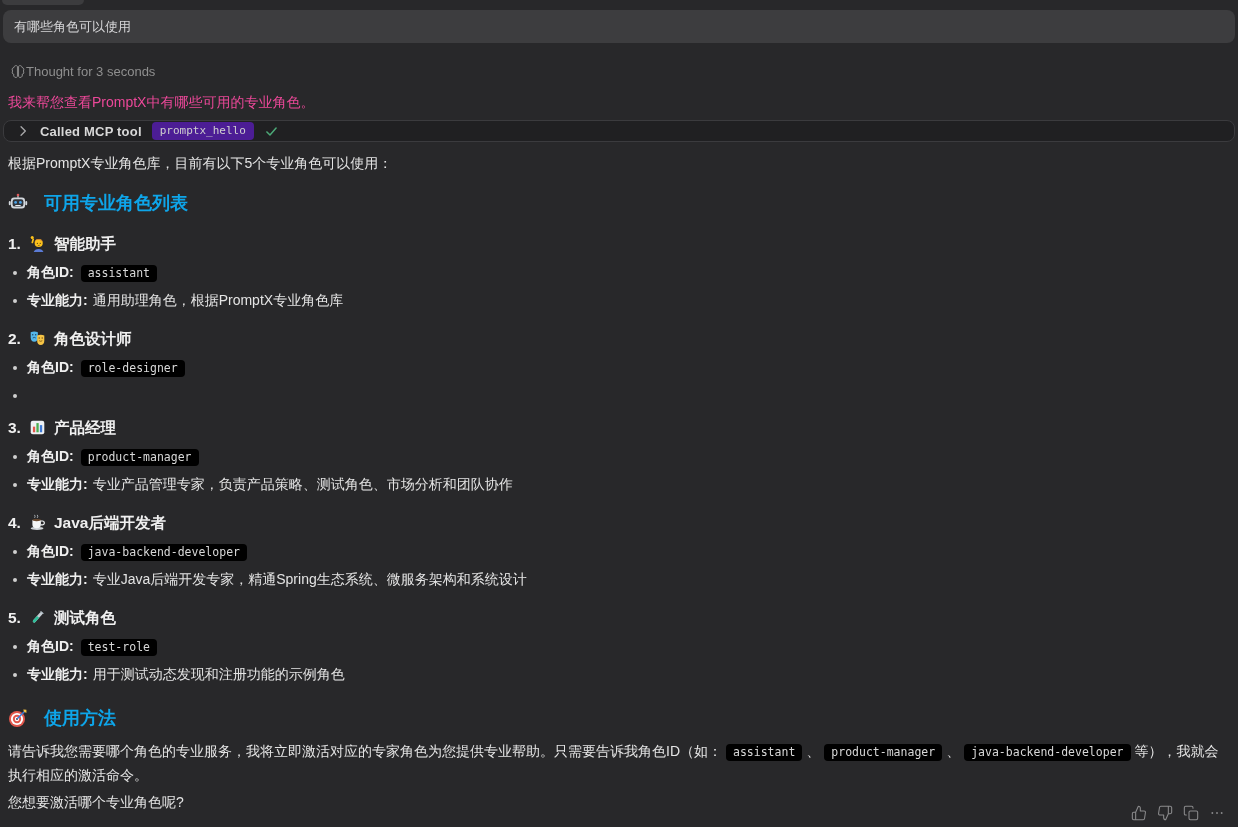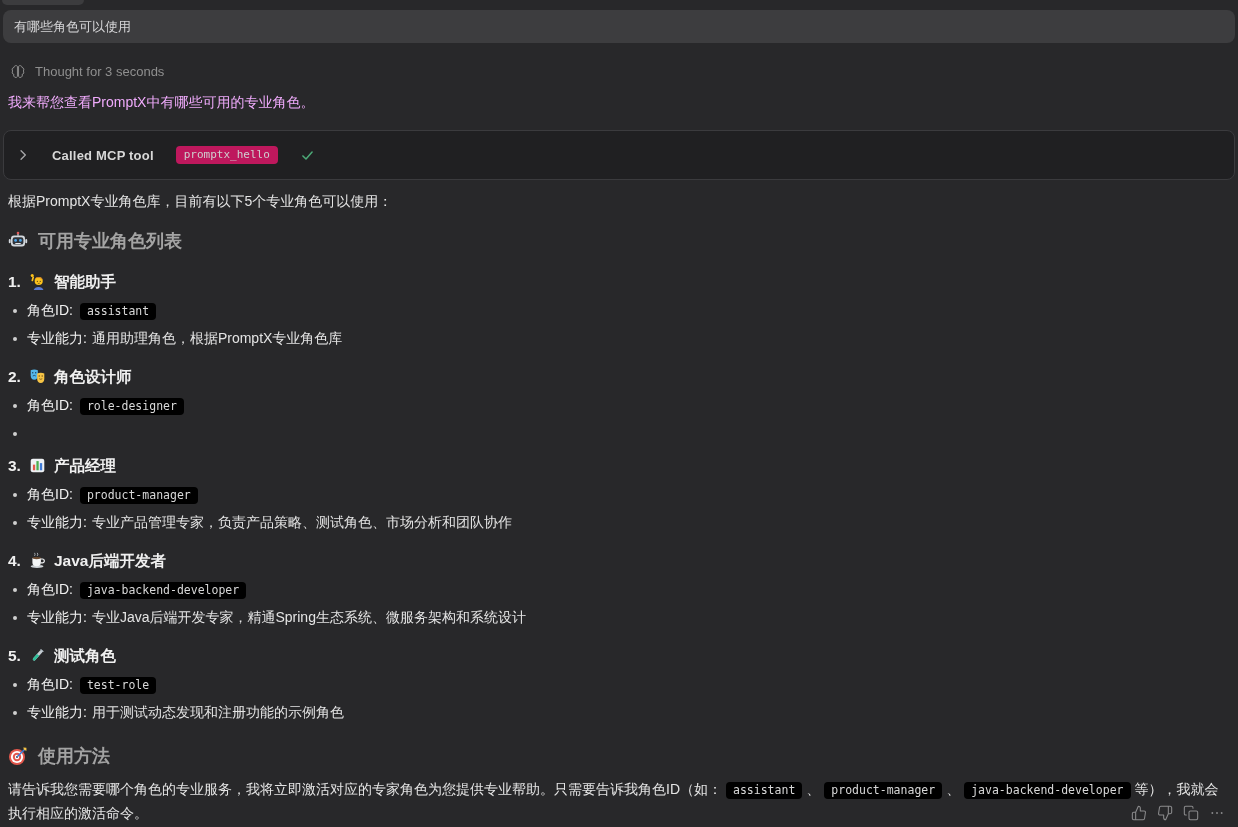--- a/index.html
+++ b/index.html
@@ -13,52 +13,52 @@
     position:relative;
   }
   .remnant { width:82px; height:5px; background:#3c3c3e; border-radius:0 0 6px 6px; margin-left:2px; }
 
   .user-bubble {
     margin:5px 3px 0; background:#3d3d3f; border-radius:8px; height:33px;
     display:flex; align-items:center; padding:16px 11px;
     font-size:13px; color:#d6d6d8;
   }
 
-  .thought-row { margin:20px 0 0 10px; display:flex; align-items:center; gap:9px; color:#8f8f8f; font-size:13px; width:fit-content; cursor:default; }
+  .thought-row { margin:20px 0 0 10px; display:flex; align-items:center; color:#8f8f8f; font-size:13px; width:fit-content; cursor:default; }
   .thought-row svg { flex:none; }
 
-  .para { margin:15px 8px 0; font-size:14px; line-height:17px; color:#f0abfc; }
+  .para { margin:15px 8px 0; font-size:14px; line-height:17px; color:#ec4899; }
 
   .tool-box {
-    margin:19px 3px 0; height:50px; border:1px solid #3b3b3e; background:#202022;
-    border-radius:8px; display:flex; align-items:center; padding:0 12px; gap:22px;
+    margin:9px 3px 0; height:22px; border:1px solid #3b3b3e; background:#202022;
+    border-radius:8px; display:flex; align-items:center; padding:0 12px; gap:10px;
   }
   .tool-label { font-size:13px; color:#d8d8d8; font-weight:700; letter-spacing:.2px; }
   .tool-badge {
-    background:#be185d; border-radius:4px; padding:2px 8px 3px;
+    background:#4c1d95; border-radius:4px; padding:2px 8px 3px;
     font-family:"DejaVu Sans Mono", monospace; font-size:11px; color:#cfcfcf;
   }
 
   .lead { margin:13px 8px 0; font-size:14px; line-height:17px; }
 
   .section-h {
-    margin:20px 8px 0; display:flex; align-items:center; gap:10px;
-    font-size:18px; font-weight:700; color:#a3a3a3; line-height:22px;
+    margin:20px 8px 0; display:flex; align-items:center; gap:16px;
+    font-size:18px; font-weight:700; color:#0ea5e9; line-height:22px;
   }
   .role-h {
     margin:21px 8px 0; display:flex; align-items:center; gap:8px;
     font-size:15.5px; font-weight:700; color:#f0f0f0; line-height:17px;
   }
   .emoji { display:inline-flex; flex:none; }
 
   ul.props { list-style:none; margin:12px 0 0; padding:0; }
   li.prop { display:flex; align-items:flex-start; margin:0 8px 0 13px; font-size:14px; line-height:17px; }
   li.prop + li.prop { margin-top:10px; }
   .dot { width:4px; height:4px; border-radius:50%; background:#cfcfcf; margin:7px 10px 0 0; flex:none; }
-  .lbl { font-weight:400; color:#f0f0f0; margin-right:5px; }
+  .lbl { font-weight:700; color:#f0f0f0; margin-right:5px; }
   code.badge {
     background:#000000; border-radius:4px; padding:1px 7px 2px;
     font-family:"DejaVu Sans Mono", monospace; font-size:11.5px; color:#d8d8d8;
   }
   li.prop code.badge { margin-left:2px; }
 
   .usage-p { margin:11px 8px 0; font-size:14px; line-height:23px; }
   .usage-p code.badge { margin:0 4px; }
   .question { margin:7px 8px 0; font-size:14px; line-height:17px; }
 

